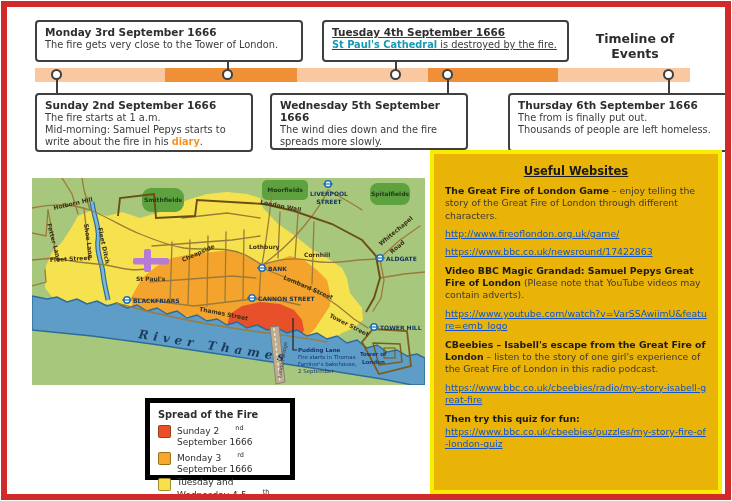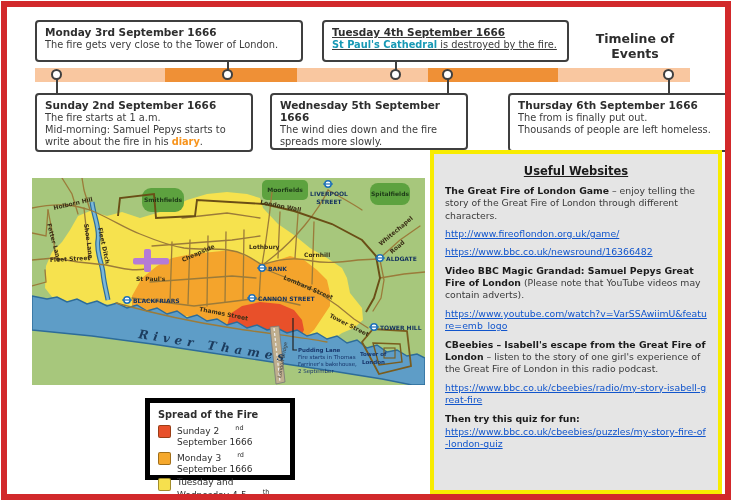--- a/index.html
+++ b/index.html
@@ -35,21 +35,21 @@
     border:5px solid #000000;box-sizing:border-box;padding:6px 8px;z-index:6;}
   .legend .lg-title{font-size:9.8px;font-weight:bold;color:#2e2e2e;margin-bottom:4px;}
   .lg-row{display:flex;align-items:flex-start;margin-bottom:2px;}
   .lg-sw{width:11px;height:11px;border-radius:2px;border:1px solid rgba(60,40,0,.45);
     margin-right:6px;flex:0 0 auto;margin-top:1px;}
   .lg-label{font-size:9px;color:#2e2e2e;line-height:1.25;}
   .lg-label sup{font-size:6.5px;padding-left:16px;}
 
   
   .websites{position:absolute;left:430px;top:150px;width:292px;height:344px;box-sizing:border-box;
-    background:#e5e5e5;border:4px solid #f8ec00;padding:8px 11px;z-index:6;color:#3a3a3a;}
+    background:#eab308;border:4px solid #f8ec00;padding:8px 11px;z-index:6;color:#3a3a3a;}
   .ws-title{text-align:center;font-size:11.5px;font-weight:bold;text-decoration:underline;
     color:#1b1b1b;margin:2px 0 6px 0;}
   .ws-entry{font-size:9.3px;line-height:1.32;margin:7px 0 0 0;}
   .ws-entry .b{font-weight:bold;color:#1b1b1b;}
   .ws-link{display:block;font-size:9.3px;line-height:1.3;color:#1155cc;text-decoration:underline;
     margin-top:6px;word-break:break-all;}
 </style>
 </head>
 <body>
 
@@ -256,21 +256,21 @@
     <div class="lg-label"><span>Tuesday and Wednesday 4-5</span><sup>th</sup><span> September 1666</span></div>
   </div>
 </div>
 
 <div class="websites">
   <div class="ws-title">Useful Websites</div>
 
   <p class="ws-entry"><span class="b">The Great Fire of London Game</span><span> – enjoy telling the story of the Great Fire of London through different characters.</span></p>
   <a class="ws-link" href="#">http://www.fireoflondon.org.uk/game/</a>
 
-  <a class="ws-link" href="#">https://www.bbc.co.uk/newsround/16366482</a>
+  <a class="ws-link" href="#">https://www.bbc.co.uk/newsround/17422863</a>
 
   <p class="ws-entry"><span class="b">Video BBC Magic Grandad: Samuel Pepys Great Fire of London</span><span> (Please note that YouTube videos may contain adverts).</span></p>
   <a class="ws-link" href="#">https://www.youtube.com/watch?v=VarSSAwiimU&amp;feature=emb_logo</a>
 
   <p class="ws-entry"><span class="b">CBeebies – Isabell's escape from the Great Fire of London</span><span> – listen to the story of one girl's experience of the Great Fire of London in this radio podcast.</span></p>
   <a class="ws-link" href="#">https://www.bbc.co.uk/cbeebies/radio/my-story-isabell-great-fire</a>
 
   <p class="ws-entry"><span class="b">Then try this quiz for fun:</span><span></span></p>
   <a class="ws-link" style="margin-top:1px;" href="#">https://www.bbc.co.uk/cbeebies/puzzles/my-story-fire-of-london-quiz</a>
 </div>

